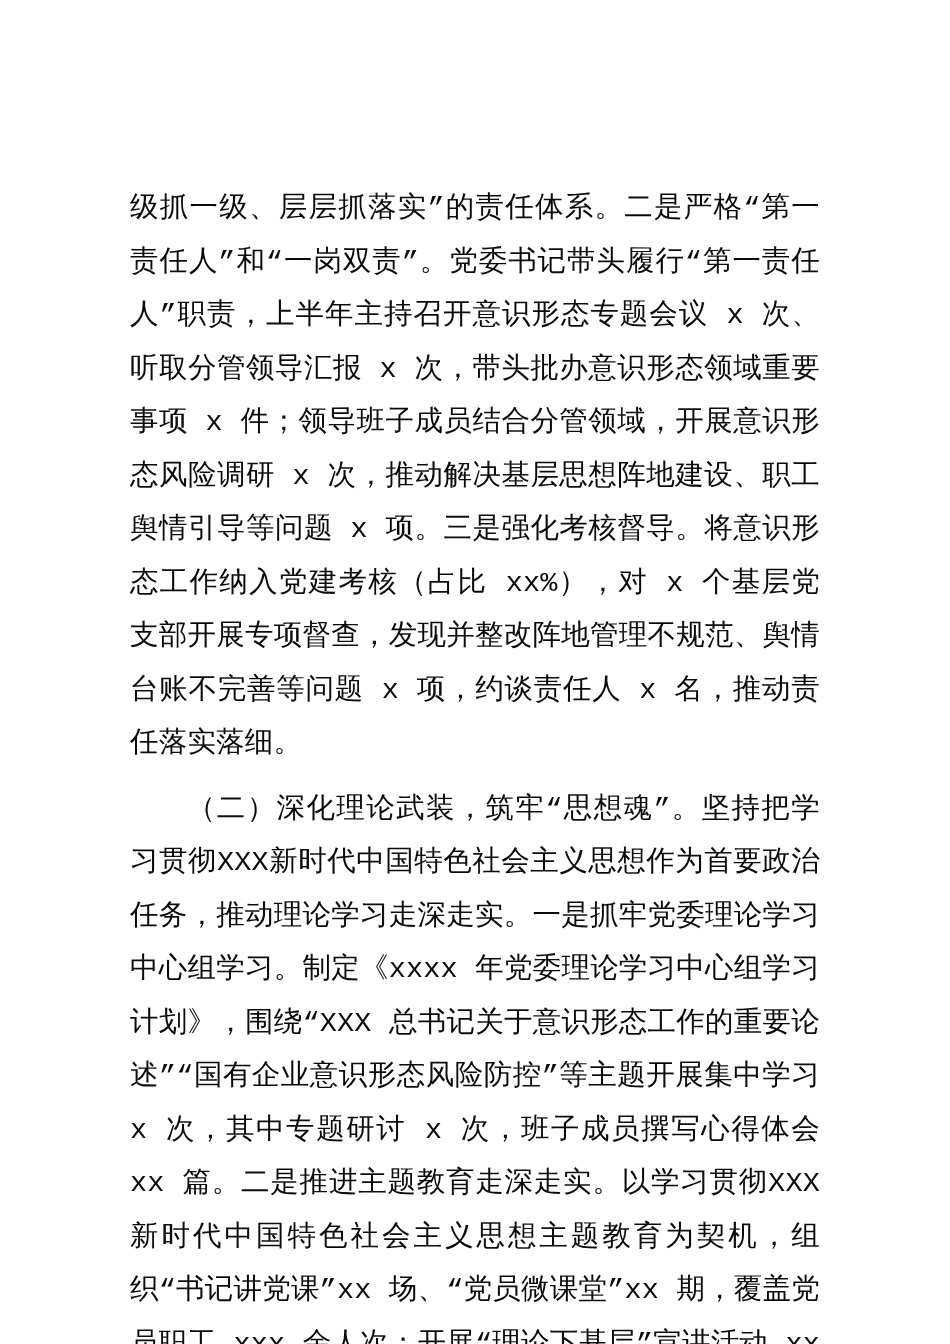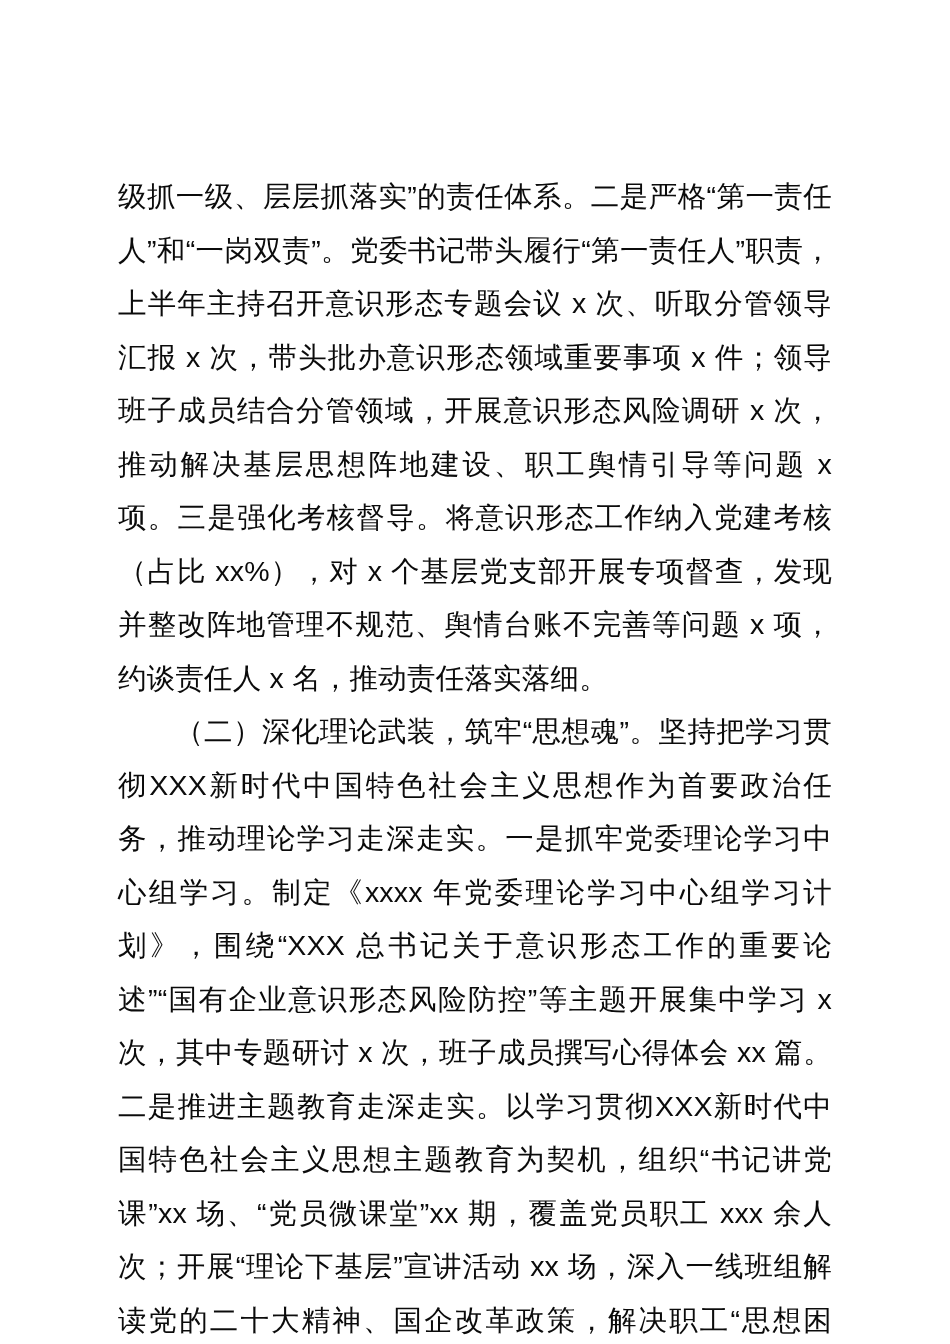--- a/index.html
+++ b/index.html
@@ -24,22 +24,23 @@
   }
   .doc-body {
     font-size: 28.5px;
     line-height: 53.5px;
     letter-spacing: 0.2px;
     text-align: justify;
     text-justify: inter-ideograph;
     color: #0b0b0b;
   }
   .para {
-    margin: 0;
+    margin: 12px;
     text-indent: 0;
+    font-family: Liberation Mono, monospace;
   }
   .para + .para {
     margin-top: 0px;
   }
   .indent {
     text-indent: 57px;
   }
 </style>
 </head>
 <body>

